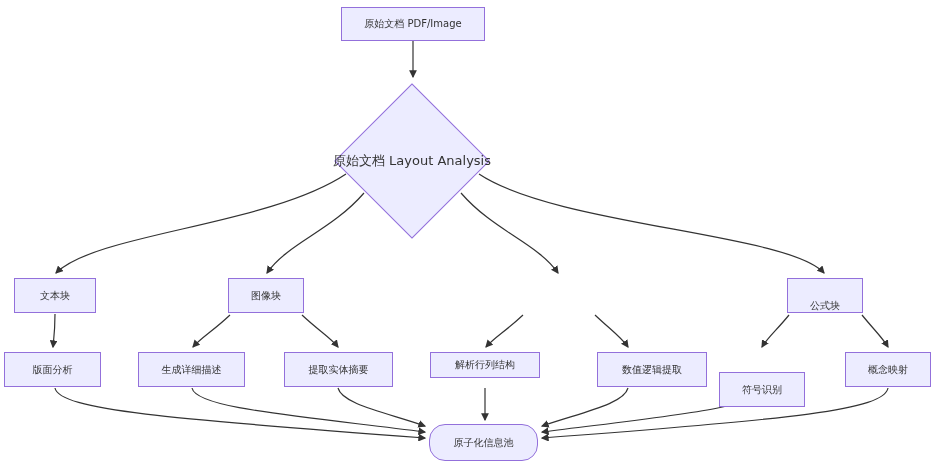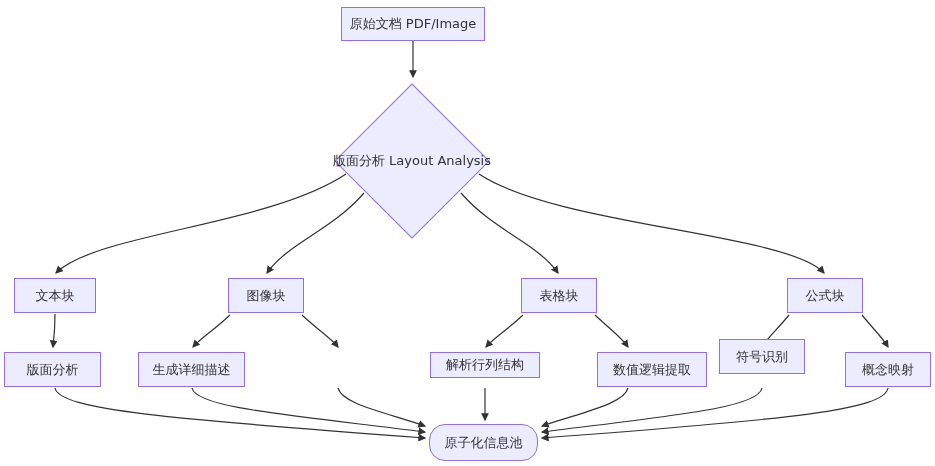--- a/index.html
+++ b/index.html
@@ -19,21 +19,21 @@
     position: absolute;
     left: 0; top: 0;
     width: 935px; height: 466px;
   }
   .node {
     position: absolute;
     box-sizing: border-box;
     background: #ECECFF;
     border: 1px solid #9370DB;
     color: #333333;
-    font-size: 13px;
+    font-size: 10px;
     display: flex;
     align-items: center;
     justify-content: center;
     text-align: center;
     white-space: nowrap;
     line-height: 1.2;
   }
   .diamond {
     position: absolute;
     box-sizing: border-box;
@@ -96,49 +96,49 @@
     <path class="edge" d="M762,388 C758,408 676,415 542,432" marker-end="url(#arrow)"></path>
     <path class="edge" d="M888,388 C884,410 795,419 542,438" marker-end="url(#arrow)"></path>
   </svg>
 
   <div class="node" style="left:341px; top:7px; width:144px; height:34px;">
     <span>原始文档 PDF/Image</span>
   </div>
 
   <div class="diamond"></div>
   <div class="diamond-label">
-    <span>版面分析 Layout Analysis</span>
+    <span>原始文档 Layout Analysis</span>
   </div>
 
   <div class="node" style="left:14px; top:278px; width:82px; height:35px;">
     <span>文本块</span>
   </div>
   <div class="node" style="left:228px; top:278px; width:76px; height:35px;">
     <span>图像块</span>
   </div>
-  <div class="node" style="left:521px; top:278px; width:76px; height:35px;">
-    <span>表格块</span>
-  </div>
-  <div class="node" style="left:787px; top:278px; width:76px; height:35px;">
+  <div class="node" style="left:787px; top:278px; width:76px; height:35px;align-items:flex-end;">
     <span>公式块</span>
   </div>
 
   <div class="node" style="left:4px; top:352px; width:97px; height:35px;">
     <span>版面分析</span>
   </div>
   <div class="node" style="left:138px; top:352px; width:107px; height:35px;font-family:Liberation Serif, serif;">
     <span>生成详细描述</span>
   </div>
+  <div class="node" style="left:284px; top:352px; width:109px; height:35px;">
+    <span>提取实体摘要</span>
+  </div>
   <div class="node" style="left:430px; top:352px; width:110px; height:26px;">
     <span>解析行列结构</span>
   </div>
   <div class="node" style="left:597px; top:352px; width:110px; height:35px;">
     <span>数值逻辑提取</span>
   </div>
-  <div class="node" style="left:719px; top:339px; width:86px; height:35px;">
+  <div class="node" style="left:719px; top:372px; width:86px; height:35px;">
     <span>符号识别</span>
   </div>
   <div class="node" style="left:845px; top:352px; width:86px; height:35px;">
     <span>概念映射</span>
   </div>
 
   <div class="node" style="left:429px; top:424px; width:109px; height:37px;border-radius:16px;">
     <span>原子化信息池</span>
   </div>
 

